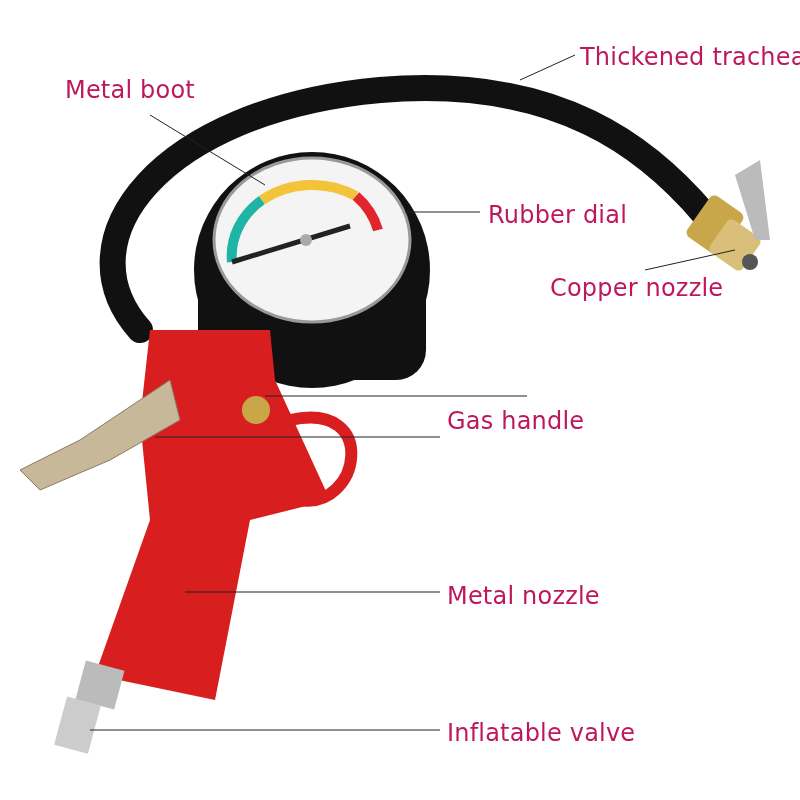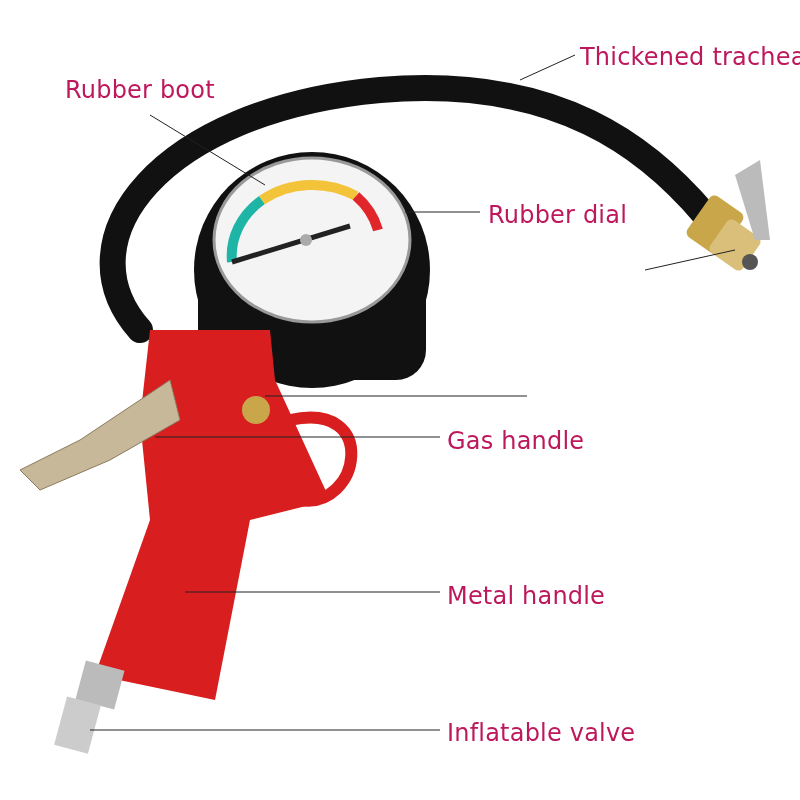--- a/index.html
+++ b/index.html
@@ -56,18 +56,19 @@
       <line x1="405" y1="212" x2="480" y2="212"></line>
       <line x1="645" y1="270" x2="735" y2="250"></line>
       <line x1="265" y1="396" x2="527" y2="396"></line>
       <line x1="155" y1="437" x2="440" y2="437"></line>
       <line x1="185" y1="592" x2="440" y2="592"></line>
       <line x1="90" y1="730" x2="440" y2="730"></line>
     </g>
   </svg>
 
   <div class="lbl" style="left:580px;top:43px">Thickened trachea</div>
-  <div class="lbl" style="left:65px;top:76px">Rubber boot</div>
+  <div class="lbl" style="left:65px;top:76px">Metal boot</div>
   <div class="lbl" style="left:488px;top:201px">Rubber dial</div>
-  <div class="lbl" style="left:447px;top:427px">Gas handle</div>
-  <div class="lbl" style="left:447px;top:582px">Metal handle</div>
+  <div class="lbl" style="left:550px;top:274px">Copper nozzle</div>
+  <div class="lbl" style="left:447px;top:407px">Gas handle</div>
+  <div class="lbl" style="left:447px;top:582px">Metal nozzle</div>
   <div class="lbl" style="left:447px;top:719px">Inflatable valve</div>
 </div>
 
 </body></html>

